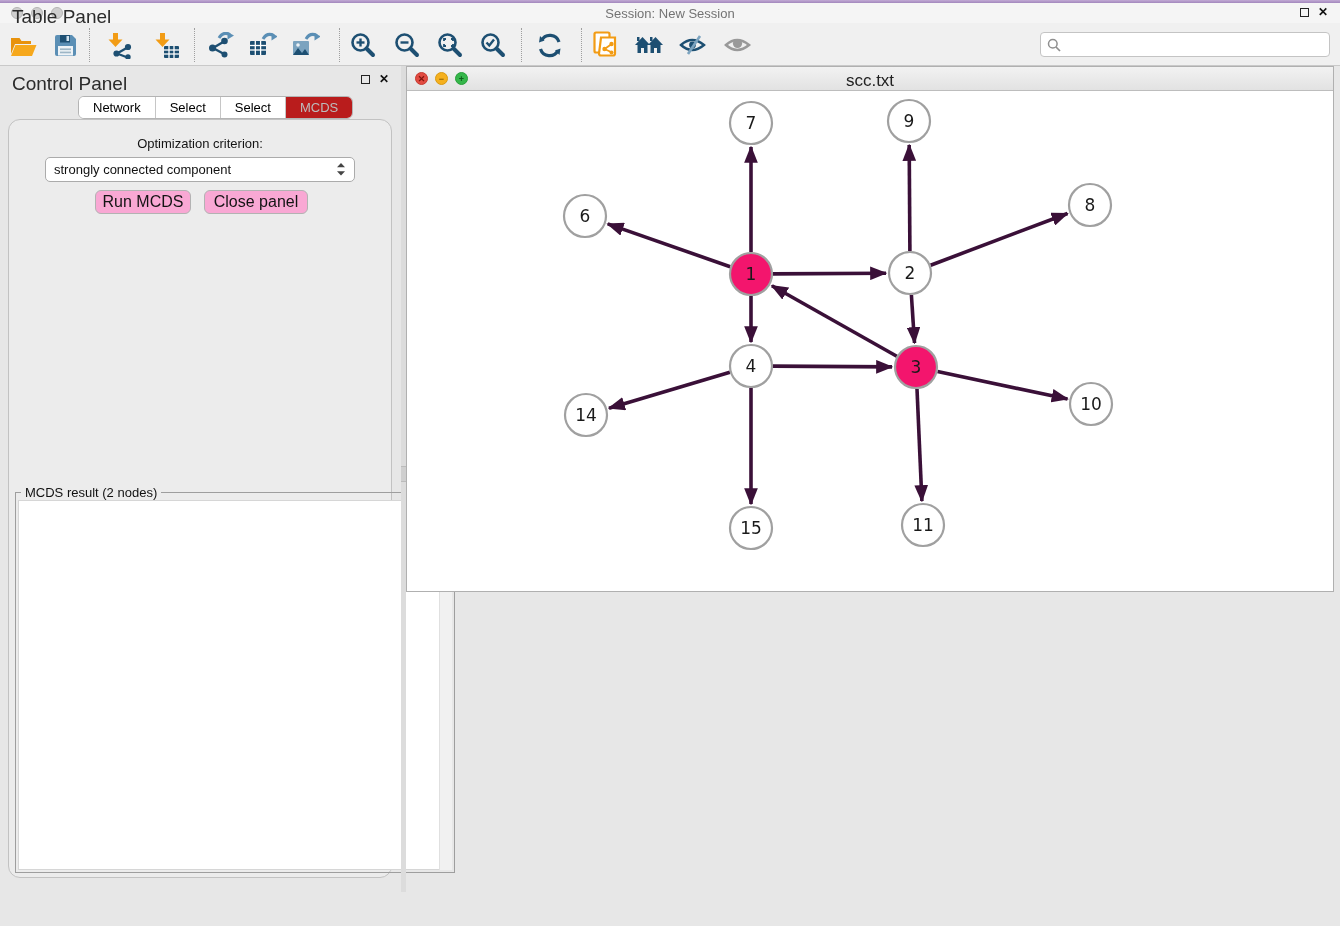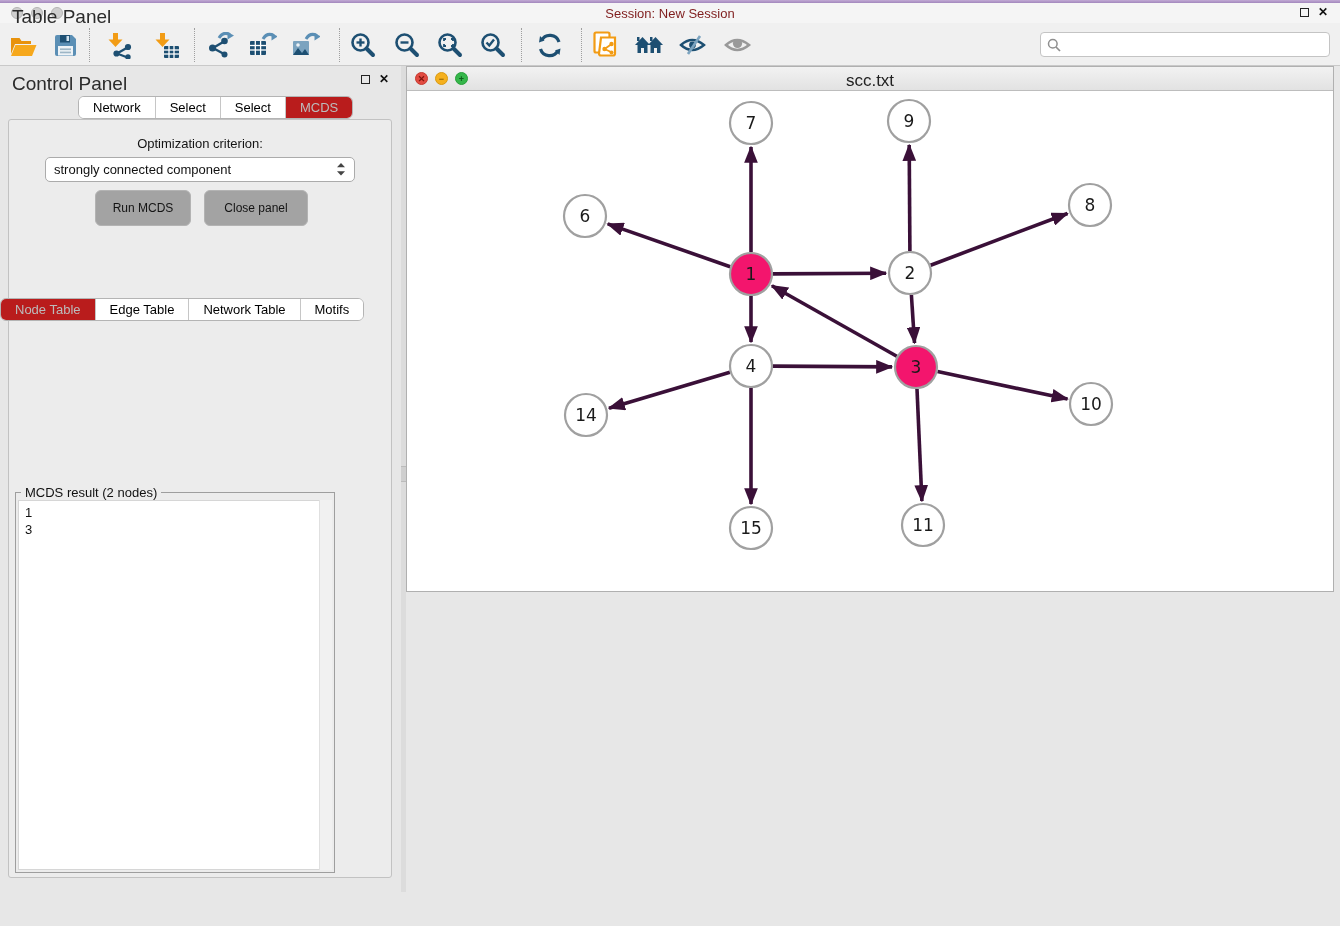--- a/index.html
+++ b/index.html
@@ -7,21 +7,21 @@
   body { font-family:"Liberation Sans", sans-serif; background:#e7e7e7; position:relative; overflow:hidden; }
   .app { position:absolute; inset:0; }
 
   
   .accent { position:absolute; left:0; top:0; width:1340px; height:3px;
             background:linear-gradient(#c2aad4,#a287bd); }
   .titlebar { position:absolute; left:0; top:3px; width:1340px; height:20px; background:#f5f5f5; }
   .traffic { position:absolute; top:4px; width:12px; height:12px; border-radius:50%; }
   .t-gray { background:#cfcfcf; border:1px solid #b4b4b4; }
   .win-title { position:absolute; left:0; top:3px; width:100%; text-align:center;
-               font-size:13px; color:#7f1d1d; }
+               font-size:13px; color:#737373; }
 
   
   .toolbar { position:absolute; left:0; top:23px; width:1340px; height:43px;
              background:#f0f0f0; border-bottom:1px solid #c9c9c9; }
   .tb-btn { position:absolute; top:7px; width:30px; height:30px; display:flex;
             align-items:center; justify-content:center; }
   .tb-sep { position:absolute; top:5px; height:34px; width:0; border-left:1px dotted #9f9f9f; }
   .searchbox { position:absolute; left:1040px; top:9px; width:290px; height:25px; background:#fff;
                border:1px solid #c4c4c4; border-radius:4px; display:flex; align-items:center; padding-left:6px; }
   .searchbox input { border:none; outline:none; flex:1; font-size:13px; background:transparent; padding-left:5px; }
@@ -35,34 +35,34 @@
 
   .seg-tabs { position:absolute; display:flex; border:1px solid #b4b4b4; border-radius:6px;
               overflow:hidden; background:#fff; height:23px; }
   .seg { font-size:13px; color:#000000; background:#fff; padding:3px 14px; border-right:1px solid #c6c6c6;
          display:flex; align-items:center; white-space:nowrap; }
   .seg:last-child { border-right:none; }
   .seg.sel { background:#b91c1c; color:#bcbcbc; }
   .cp-tabs { left:78px; top:30px; }
 
   .cp-box { position:absolute; left:8px; top:53px; width:384px; height:759px;
-            background:#ececec; border:1px solid #c2c2c2; border-radius:3px; }
+            background:#ececec; border:1px solid #c2c2c2; border-radius:12px; }
   .opt-label { position:absolute; left:0; top:16px; width:100%; text-align:center; font-size:13px; color:#141414; }
   .cp-select { position:absolute; left:36px; top:37px; width:310px; height:25px; background:#fff;
                border:1px solid #ababab; border-radius:5px; display:flex; align-items:center;
                padding:0 8px; font-size:13px; color:#111; }
   .cp-select .chev { margin-left:auto; }
-  .cp-btn { position:absolute; top:70px; height:36px; background:#a3a3a3; border:1px solid #b3b3b3;
-            border-radius:6px; font-size:12px; color:#141414; display:flex; align-items:center;
+  .cp-btn { position:absolute; top:70px; height:24px; background:#f9a8d4; border:1px solid #b3b3b3;
+            border-radius:6px; font-size:16px; color:#141414; display:flex; align-items:center;
             justify-content:center; font-family:"Liberation Sans",sans-serif; }
   .run-btn { left:86px; width:96px; }
   .closep-btn { left:195px; width:104px; }
 
-  .mcds-group { position:absolute; left:6px; top:372px; width:320px; height:381px;
-                border:1px solid #9e9e9e; }
+  .mcds-group { position:absolute; left:6px; top:372px; width:440px; height:381px;
+                border:1px solid #9e9e9e;text-align:right; }
   .mcds-legend { position:absolute; left:5px; top:-8px; background:#ececec; padding:0 4px;
                  font-size:13px; color:#111; }
   .mcds-text { position:absolute; left:2px; top:7px; right:2px; bottom:2px; background:#fff;
                border:1px solid #d6d6d6; font-size:13px; color:#111; padding:3px 6px;
                white-space:pre; line-height:17px; }
   .mcds-scroll { position:absolute; right:2px; top:7px; width:13px; bottom:2px;
                  background:#f1f1f1; border-left:1px solid #e0e0e0; }
 
   .v-divider { position:absolute; left:401px; top:66px; width:5px; height:826px; background:#dcdcdc; }
   .v-grip { position:absolute; left:0; top:400px; width:5px; height:16px; background:#cfcfcf;
@@ -499,26 +499,20 @@
         <div class="td col1">3</div>
         <div class="td col2">dominator</div>
         <div class="td num col3">3</div>
         <div class="td num col4">2</div>
         <div class="td col5">3</div>
       </div>
       <div class="vline" style="left:582px"></div>
       <div class="vline" style="left:662px"></div>
     </div>
 
-    <div class="seg-tabs tp-tabs" style="position:absolute">
-      <div class="seg sel">Node Table</div>
-      <div class="seg">Edge Table</div>
-      <div class="seg">Network Table</div>
-      <div class="seg">Motifs</div>
-    </div>
   </div>
 
   <div class="statusbar">
     <div class="list-btn">
       <svg width="16" height="14" viewBox="0 0 16 14">
           <g fill="#1a1a1a">
             <rect x="0" y="1" width="3" height="3"></rect>
             <rect x="5" y="1" width="11" height="3"></rect>
             <rect x="0" y="5.7" width="3" height="3"></rect>
             <rect x="5" y="5.7" width="11" height="3"></rect>

